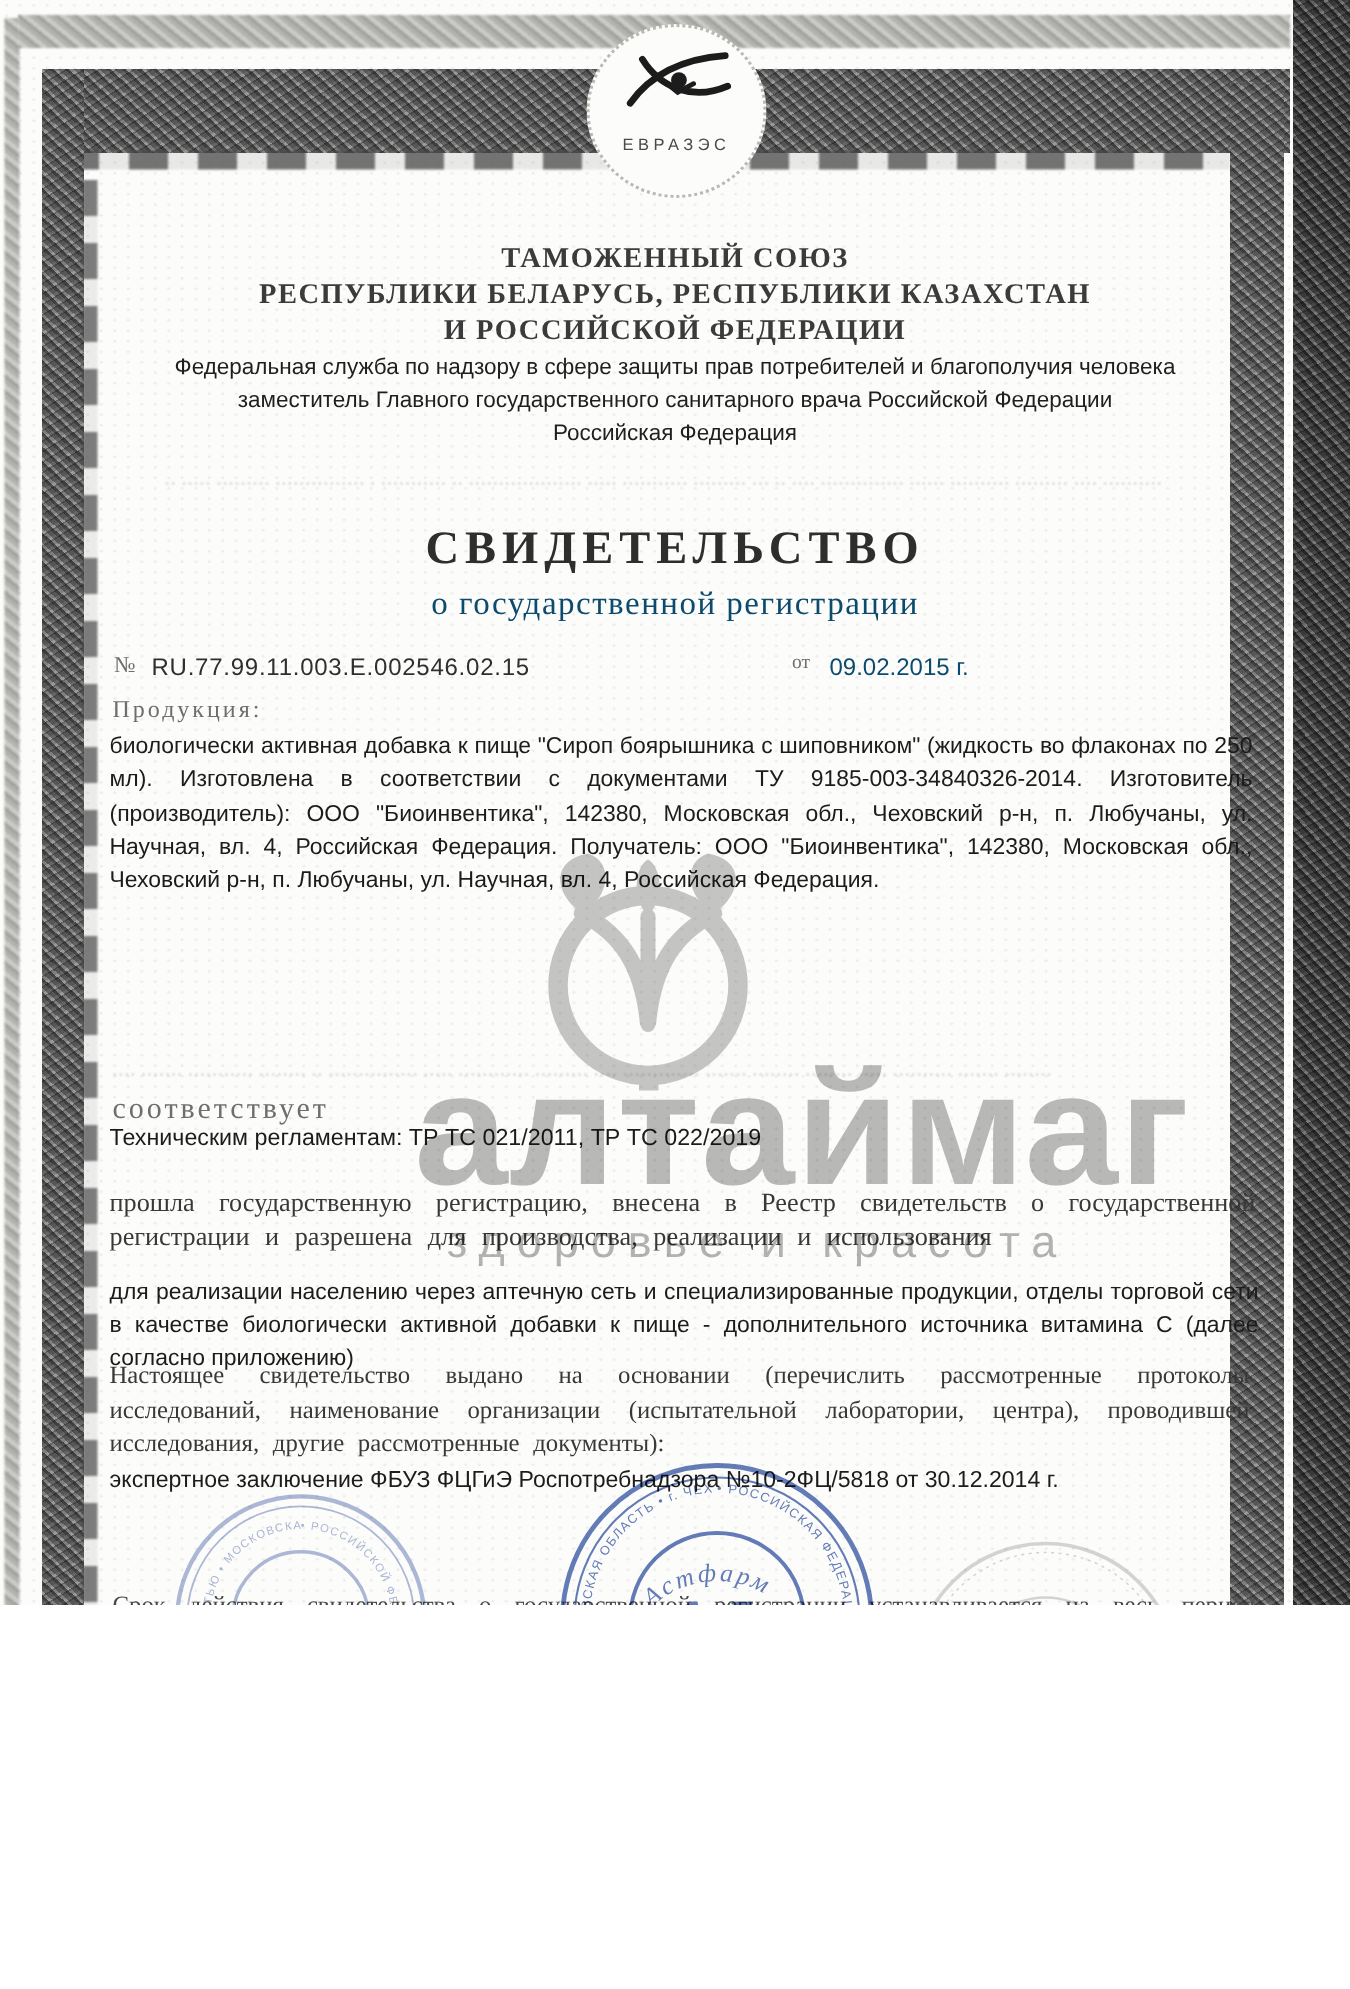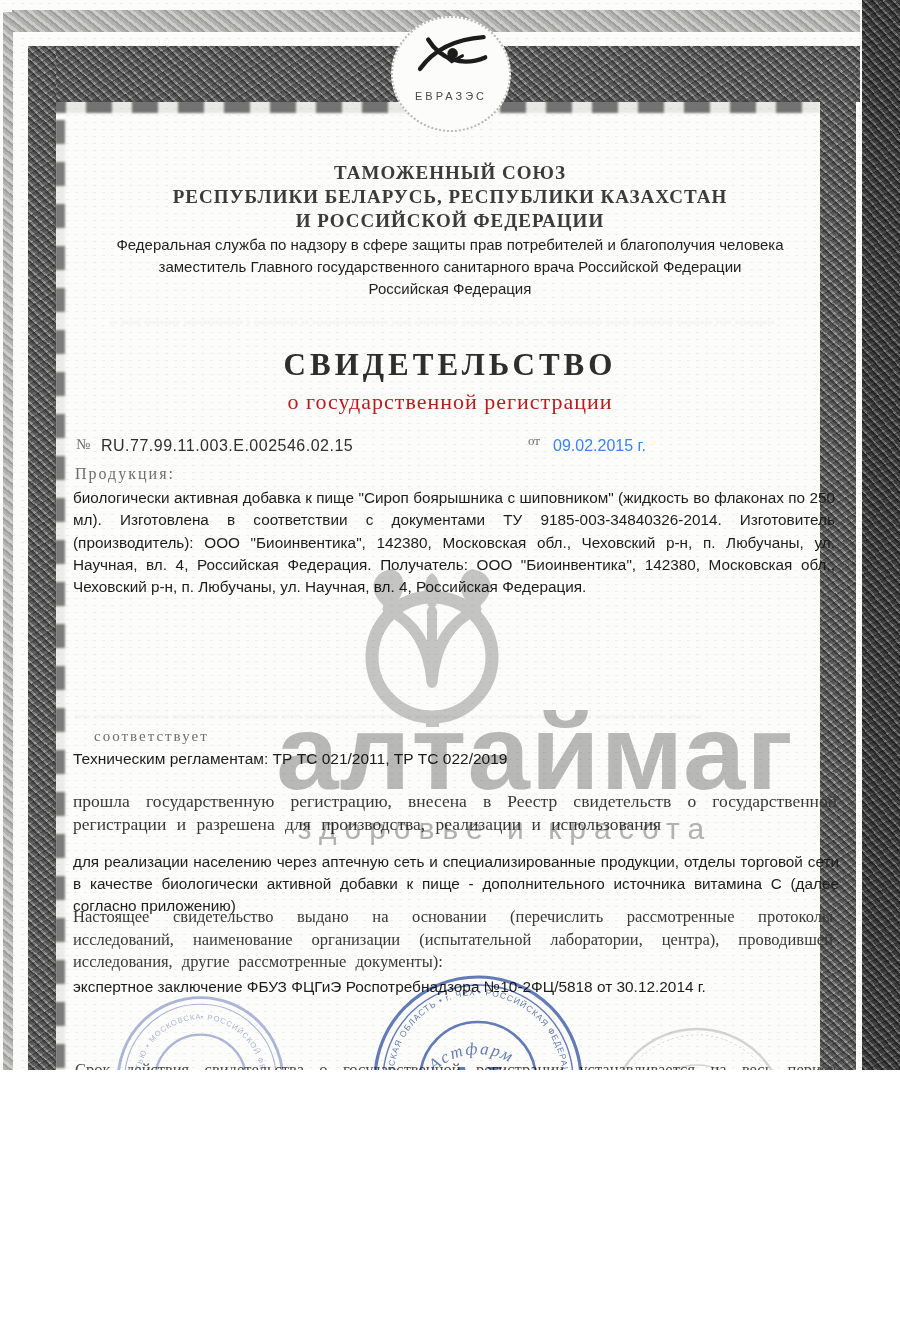--- a/index.html
+++ b/index.html
@@ -37,21 +37,21 @@
   .serif{font-family:"Liberation Serif",serif;}
   .sans{font-family:"Liberation Sans",sans-serif;}
   .mono{font-family:"Liberation Mono",monospace;}
   .txt{z-index:4;color:#2c2c2c;}
   .union-line{left:40px;width:820px;text-align:center;font-weight:bold;font-size:19px;
     letter-spacing:1px;color:#3b3b3b;filter:blur(.25px);}
   .authority-line{left:40px;width:820px;text-align:center;font-family:"Liberation Sans",sans-serif;
     font-size:15px;color:#1f1f1f;}
   .fineprint{font-size:9px;letter-spacing:1px;color:#8a8a8a;filter:blur(.8px);white-space:nowrap;overflow:hidden;}
   .doc-title{left:0;width:900px;text-align:center;font-weight:bold;font-size:31px;letter-spacing:4px;color:#2e2e2e;}
-  .doc-subtitle{left:0;width:900px;text-align:center;font-size:22px;letter-spacing:1px;color:#b91c1c;filter:blur(.2px);}
+  .doc-subtitle{left:0;width:900px;text-align:center;font-size:22px;letter-spacing:1px;color:#0c4a6e;filter:blur(.2px);}
   .faint-label{color:#6e6e6e;filter:blur(.4px);}
   .para-sans{font-size:15.3px;line-height:22.3px;color:#1c1c1c;text-align:justify;}
   .para-serif{color:#383838;text-align:justify;filter:blur(.2px);}
   
   .wm{z-index:6;mix-blend-mode:multiply;pointer-events:none;}
   .wm-word{left:160px;width:750px;text-align:center;font-family:"Liberation Sans",sans-serif;
     font-weight:bold;font-size:112px;color:#8f8f8f;opacity:.62;transform:scaleY(.95);letter-spacing:1px;}
   .wm-tagline{left:180px;width:650px;text-align:center;font-family:"Liberation Sans",sans-serif;
     font-size:30px;letter-spacing:8px;color:#949494;opacity:.7;}
   
@@ -100,42 +100,42 @@
   <div class="abs txt authority-line" style="top:280px;">Российская Федерация</div>
 
   <div class="abs txt fineprint" style="left:110px;top:317px;width:700px;">·· ····· ········· ··············· · ··········· ·· ··················· ····· ··········· ········· ··· ·· ···· ·············· ······ ·········· ········· ···· ··········</div>
 
   <div class="abs txt serif doc-title" style="top:347px;">СВИДЕТЕЛЬСТВО</div>
   <div class="abs txt serif doc-subtitle" style="top:389px;">о государственной регистрации</div>
 
   <span class="abs txt serif faint-label" style="left:76px;top:436px;font-size:15px;">№</span>
   <span class="abs txt sans" style="left:101px;top:437px;font-size:16px;letter-spacing:.5px;color:#2f2f2f;">RU.77.99.11.003.Е.002546.02.15</span>
   <span class="abs txt serif faint-label" style="left:528px;top:433px;font-size:13px;">от</span>
-  <span class="abs txt sans" style="left:553px;top:437px;font-size:16px;color:#3b82f6;">09.02.2015 г.</span>
+  <span class="abs txt sans" style="left:553px;top:437px;font-size:16px;color:#0c4a6e;">09.02.2015 г.</span>
 
   <div class="abs txt serif faint-label" style="left:75px;top:465px;font-size:16px;letter-spacing:2px;">Продукция:</div>
   <div class="abs txt sans para-sans" style="left:73px;top:487px;width:762px;">биологически активная добавка к пище "Сироп боярышника с шиповником" (жидкость во флаконах по 250 мл). Изготовлена в соответствии с документами  ТУ 9185-003-34840326-2014. Изготовитель (производитель): ООО "Биоинвентика", 142380, Московская обл., Чеховский р-н, п. Любучаны, ул. Научная, вл. 4, Российская Федерация. Получатель: ООО "Биоинвентика", 142380, Московская обл., Чеховский р-н, п. Любучаны, ул. Научная, вл. 4, Российская Федерация.</div>
 
   <svg class="abs wm" style="left:328px;top:557px;opacity:.5;" width="208" height="172" viewBox="0 0 208 172">
     <g stroke="#8f8f8f" fill="none" stroke-linecap="round">
       <circle cx="104" cy="100" r="60" stroke-width="13"></circle>
       <path d="M104 124 C100 86 86 66 60 52" stroke-width="11"></path>
       <path d="M104 124 C108 86 122 66 148 52" stroke-width="11"></path>
       <path d="M104 126 C104 94 104 72 104 54" stroke-width="10"></path>
     </g>
     <g fill="#8f8f8f">
       <path d="M60 52 C40 38 40 16 64 12 C82 18 78 42 60 52 Z"></path>
       <path d="M148 52 C168 38 168 16 144 12 C126 18 130 42 148 52 Z"></path>
       <path d="M104 54 C92 40 96 20 104 16 C112 20 116 40 104 54 Z"></path>
       <rect x="98" y="158" width="13" height="12"></rect>
     </g>
   </svg>
 
   <div class="abs txt fineprint" style="left:75px;top:711px;width:745px;">···· ······· ··········· ········ ·· ··············· ····· ············ ········· ···· ············· ······· ········ ········ ····· ·········· ······· ········</div>
-  <div class="abs txt serif faint-label" style="left:75px;top:728px;font-size:15px;letter-spacing:2px;margin-left:19px;">соответствует</div>
+  <div class="abs txt serif faint-label" style="left:75px;top:728px;font-size:20px;letter-spacing:2px;">соответствует</div>
   <div class="abs txt sans" style="left:73px;top:750px;font-size:15.5px;color:#1c1c1c;">Техническим регламентам: ТР ТС 021/2011, ТР ТС 022/2019</div>
 
   <div class="abs wm wm-word" style="top:688px;">алтаймаг</div>
   <div class="abs wm wm-tagline" style="top:812px;">здоровье и красота</div>
 
   <div class="abs txt serif para-serif" style="left:73px;top:790px;width:764px;font-size:17.5px;line-height:23px;word-spacing:6px;">прошла государственную регистрацию, внесена в Реестр свидетельств о государственной регистрации и разрешена для производства, реализации и использования</div>
   <div class="abs txt sans para-sans" style="left:73px;top:851px;width:766px;line-height:22px;">для реализации населению через аптечную сеть и специализированные продукции, отделы торговой сети в качестве биологически активной добавки к пище - дополнительного источника витамина С (далее согласно приложению)</div>
   <div class="abs txt serif para-serif" style="left:73px;top:906px;width:760px;font-size:16.5px;line-height:22.5px;word-spacing:5px;">Настоящее свидетельство выдано на основании (перечислить рассмотренные протоколы исследований, наименование организации (испытательной лаборатории, центра), проводившей исследования, другие рассмотренные документы):</div>
   <div class="abs txt sans" style="left:73px;top:978px;width:760px;font-size:15.4px;color:#1c1c1c;">экспертное заключение ФБУЗ ФЦГиЭ Роспотребнадзора №10-2ФЦ/5818 от 30.12.2014 г.</div>
 

